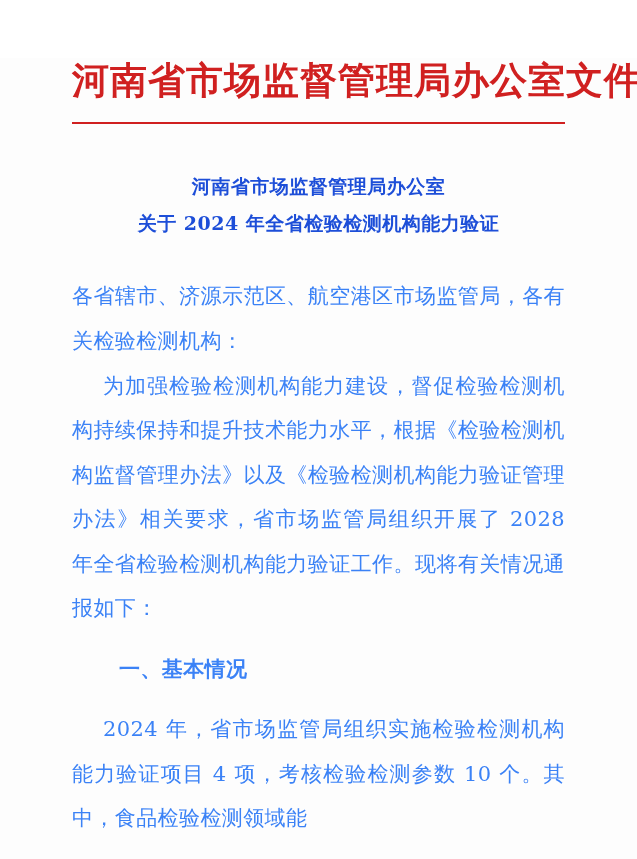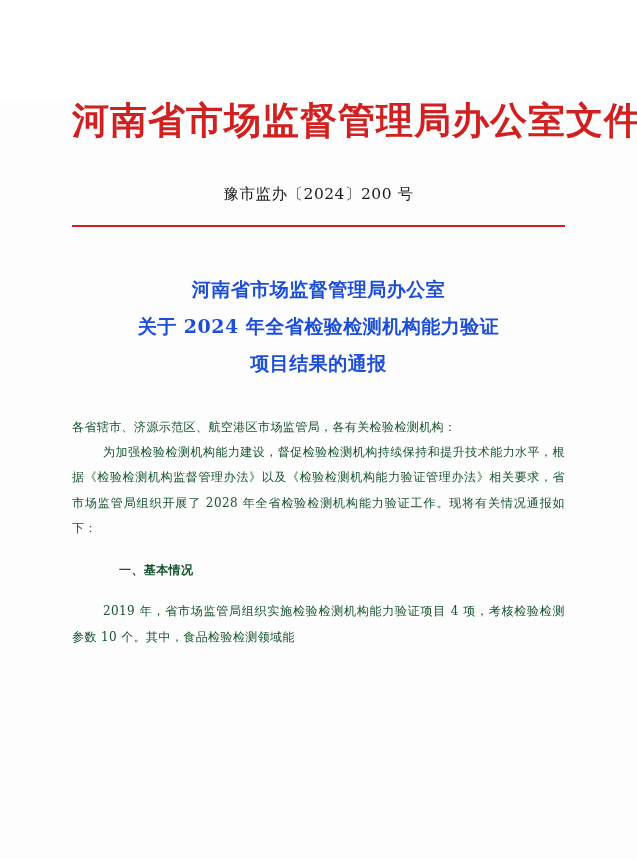--- a/index.html
+++ b/index.html
@@ -15,21 +15,21 @@
   }
   .page {
     position: relative;
     width: 637px;
     height: 859px;
     background: #fdfdfd;
     box-sizing: border-box;
     padding: 0 72px;
   }
   .masthead {
-    margin-top: 98px;
+    margin-top: 58px;
     text-align: right;
     color: #d02020;
     font-family: "DejaVu Serif", "Liberation Serif", serif;
     font-weight: bold;
     font-size: 37px;
     letter-spacing: 1px;
     line-height: 1.2;
     white-space: nowrap;
   }
   .doc-number {
@@ -52,22 +52,22 @@
     font-weight: bold;
     color: #1d4ed8;
     line-height: 1.95;
     letter-spacing: 0.5px;
   }
   .title-line {
     display: block;
   }
   .body-text {
     margin-top: 32px;
-    font-size: 12px;
-    color: #14532d;
+    font-size: 21px;
+    color: #3b82f6;
     line-height: 2.12;
     text-align: justify;
     letter-spacing: 0.4px;
   }
   .para {
     margin: 0;
     text-indent: 0;
   }
   .para.indent {
     text-indent: 31px;
@@ -78,30 +78,28 @@
     font-weight: bold;
   }
 </style>
 </head>
 <body>
 
 <div class="page">
 
   <div class="masthead">河南省市场监督管理局办公室文件</div>
 
-  <div class="doc-number">豫市监办〔2024〕200 号</div>
 
   <div class="red-rule"></div>
 
   <div class="title-block">
     <span class="title-line">河南省市场监督管理局办公室</span>
     <span class="title-line">关于 2024 年全省检验检测机构能力验证</span>
-    <span class="title-line">项目结果的通报</span>
   </div>
 
   <div class="body-text">
     <p class="para">各省辖市、济源示范区、航空港区市场监管局，各有关检验检测机构：</p>
     <p class="para indent">为加强检验检测机构能力建设，督促检验检测机构持续保持和提升技术能力水平，根据《检验检测机构监督管理办法》以及《检验检测机构能力验证管理办法》相关要求，省市场监管局组织开展了 2028 年全省检验检测机构能力验证工作。现将有关情况通报如下：</p>
     <p class="section-heading">一、基本情况</p>
-    <p class="para indent">2019 年，省市场监管局组织实施检验检测机构能力验证项目 4 项，考核检验检测参数 10 个。其中，食品检验检测领域能</p>
+    <p class="para indent">2024 年，省市场监管局组织实施检验检测机构能力验证项目 4 项，考核检验检测参数 10 个。其中，食品检验检测领域能</p>
   </div>
 
 </div>
 
 </body></html>

